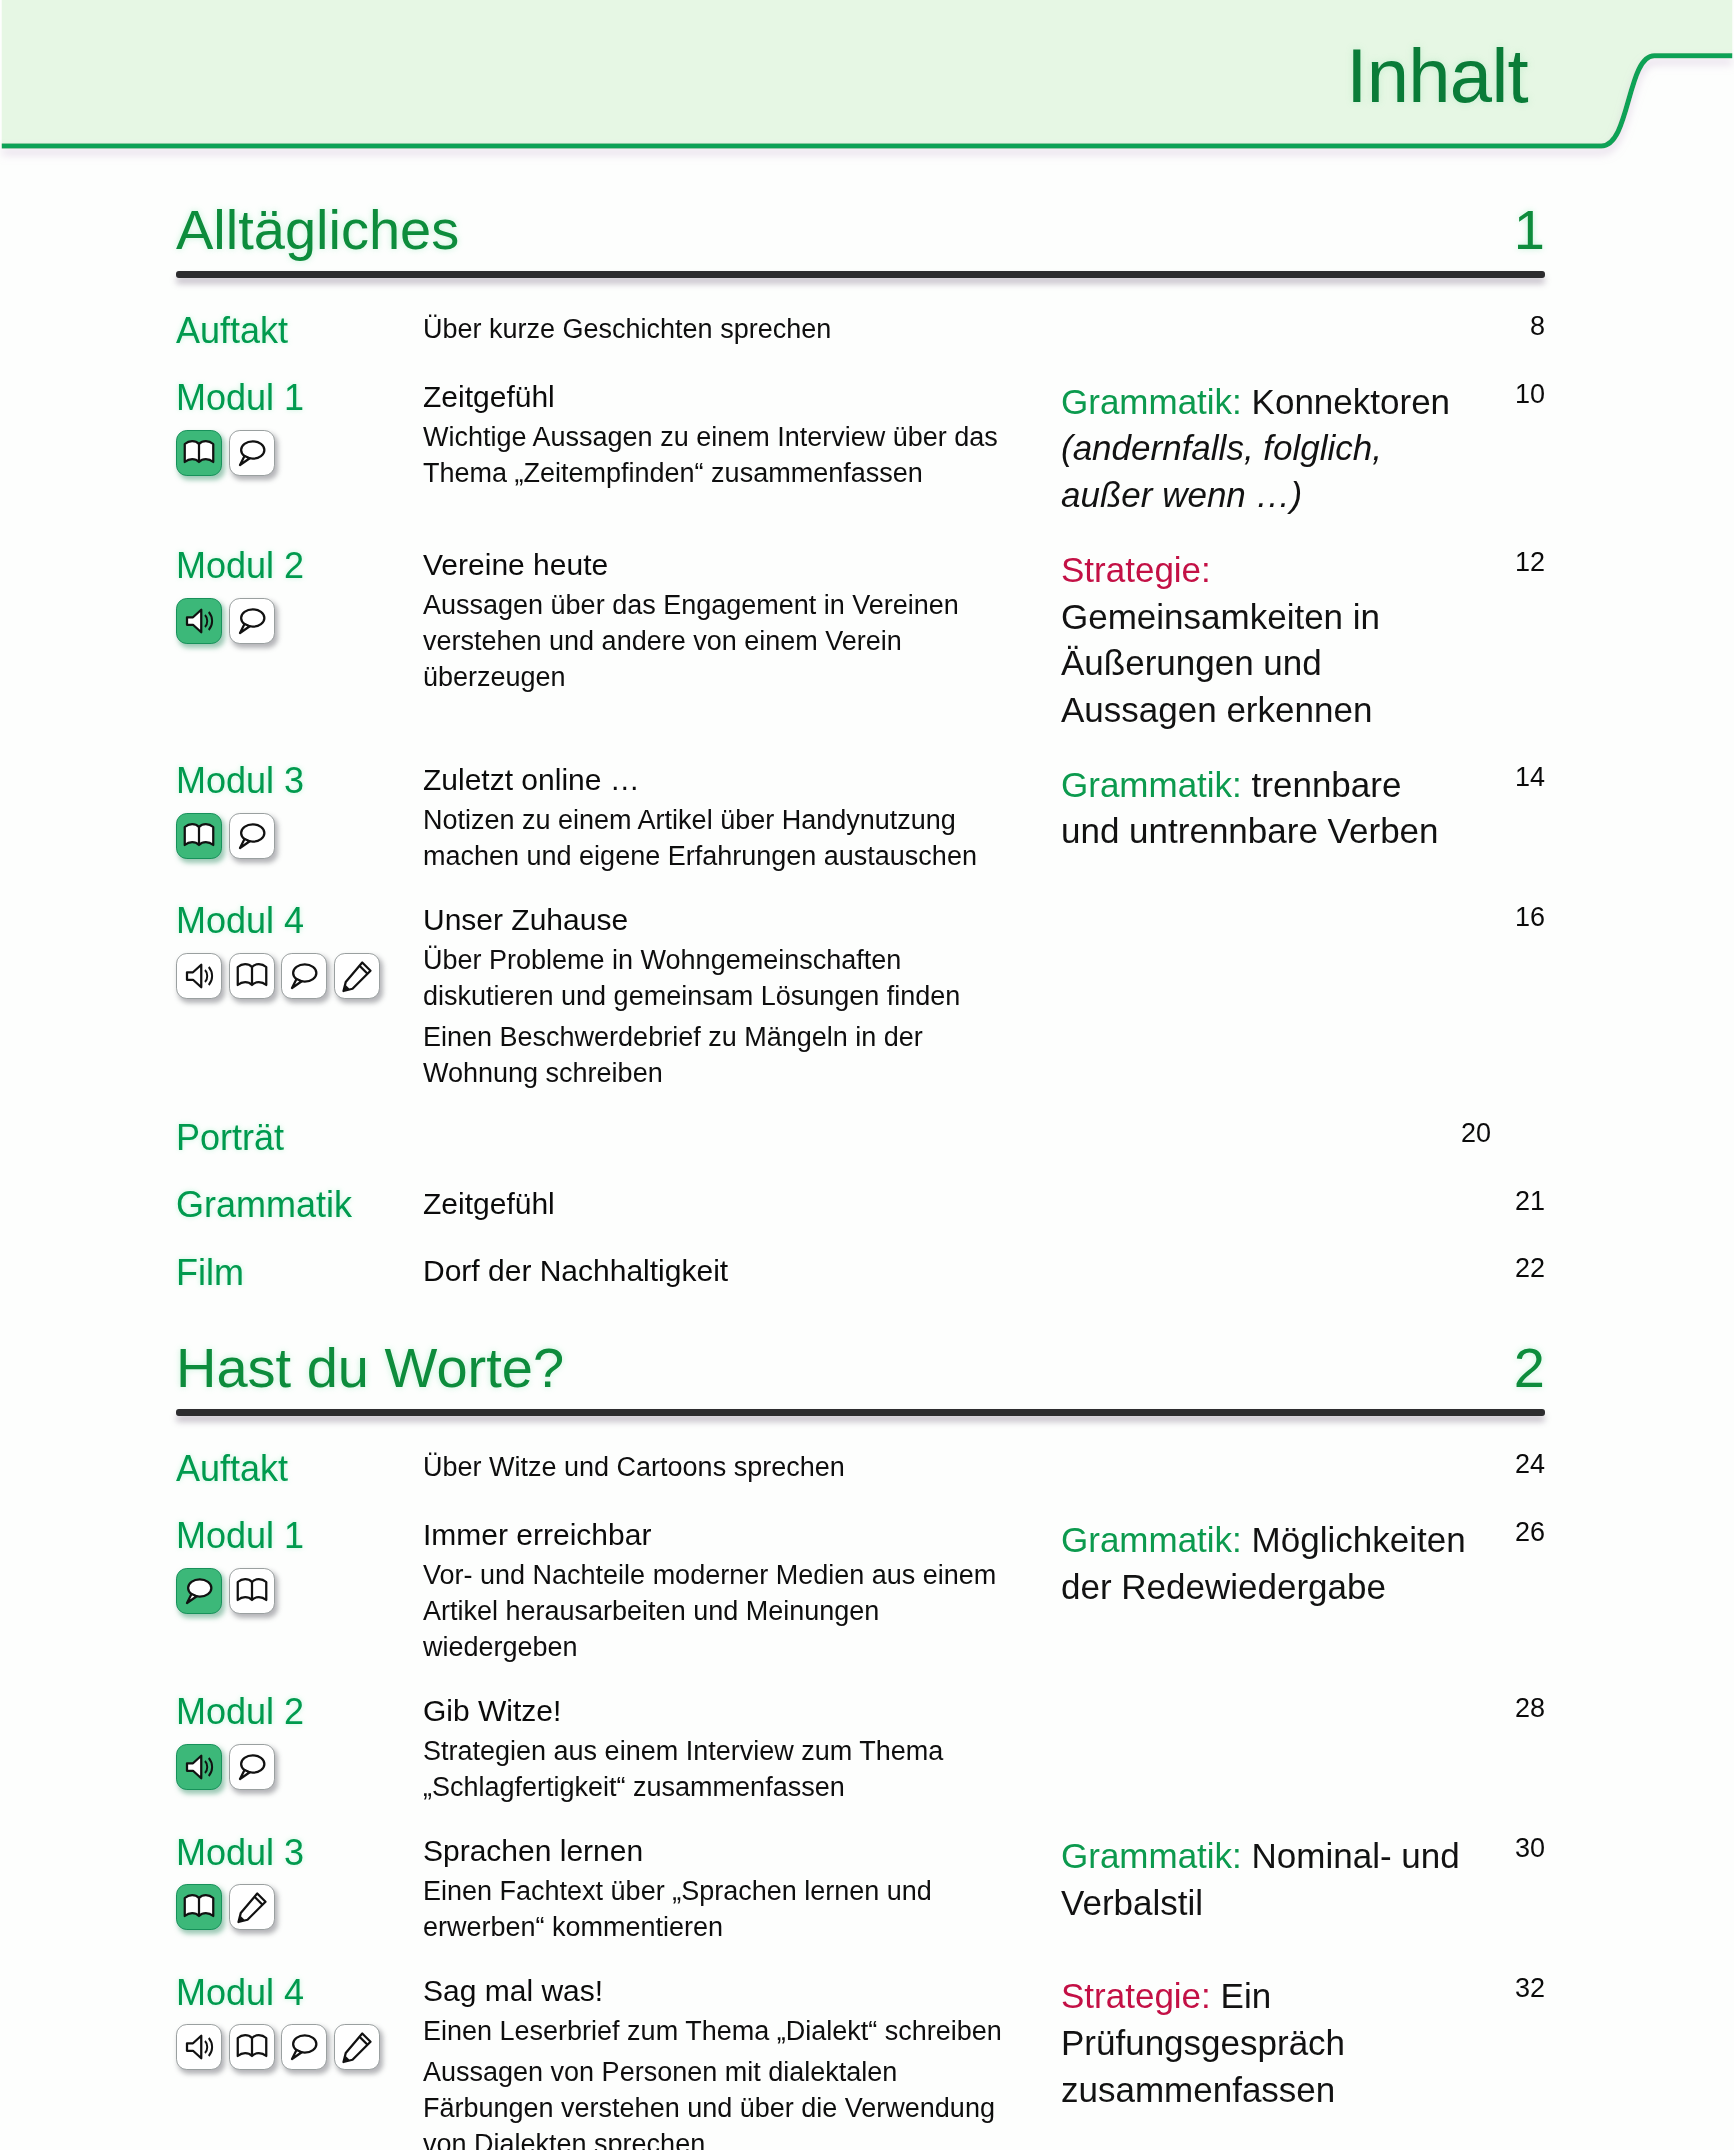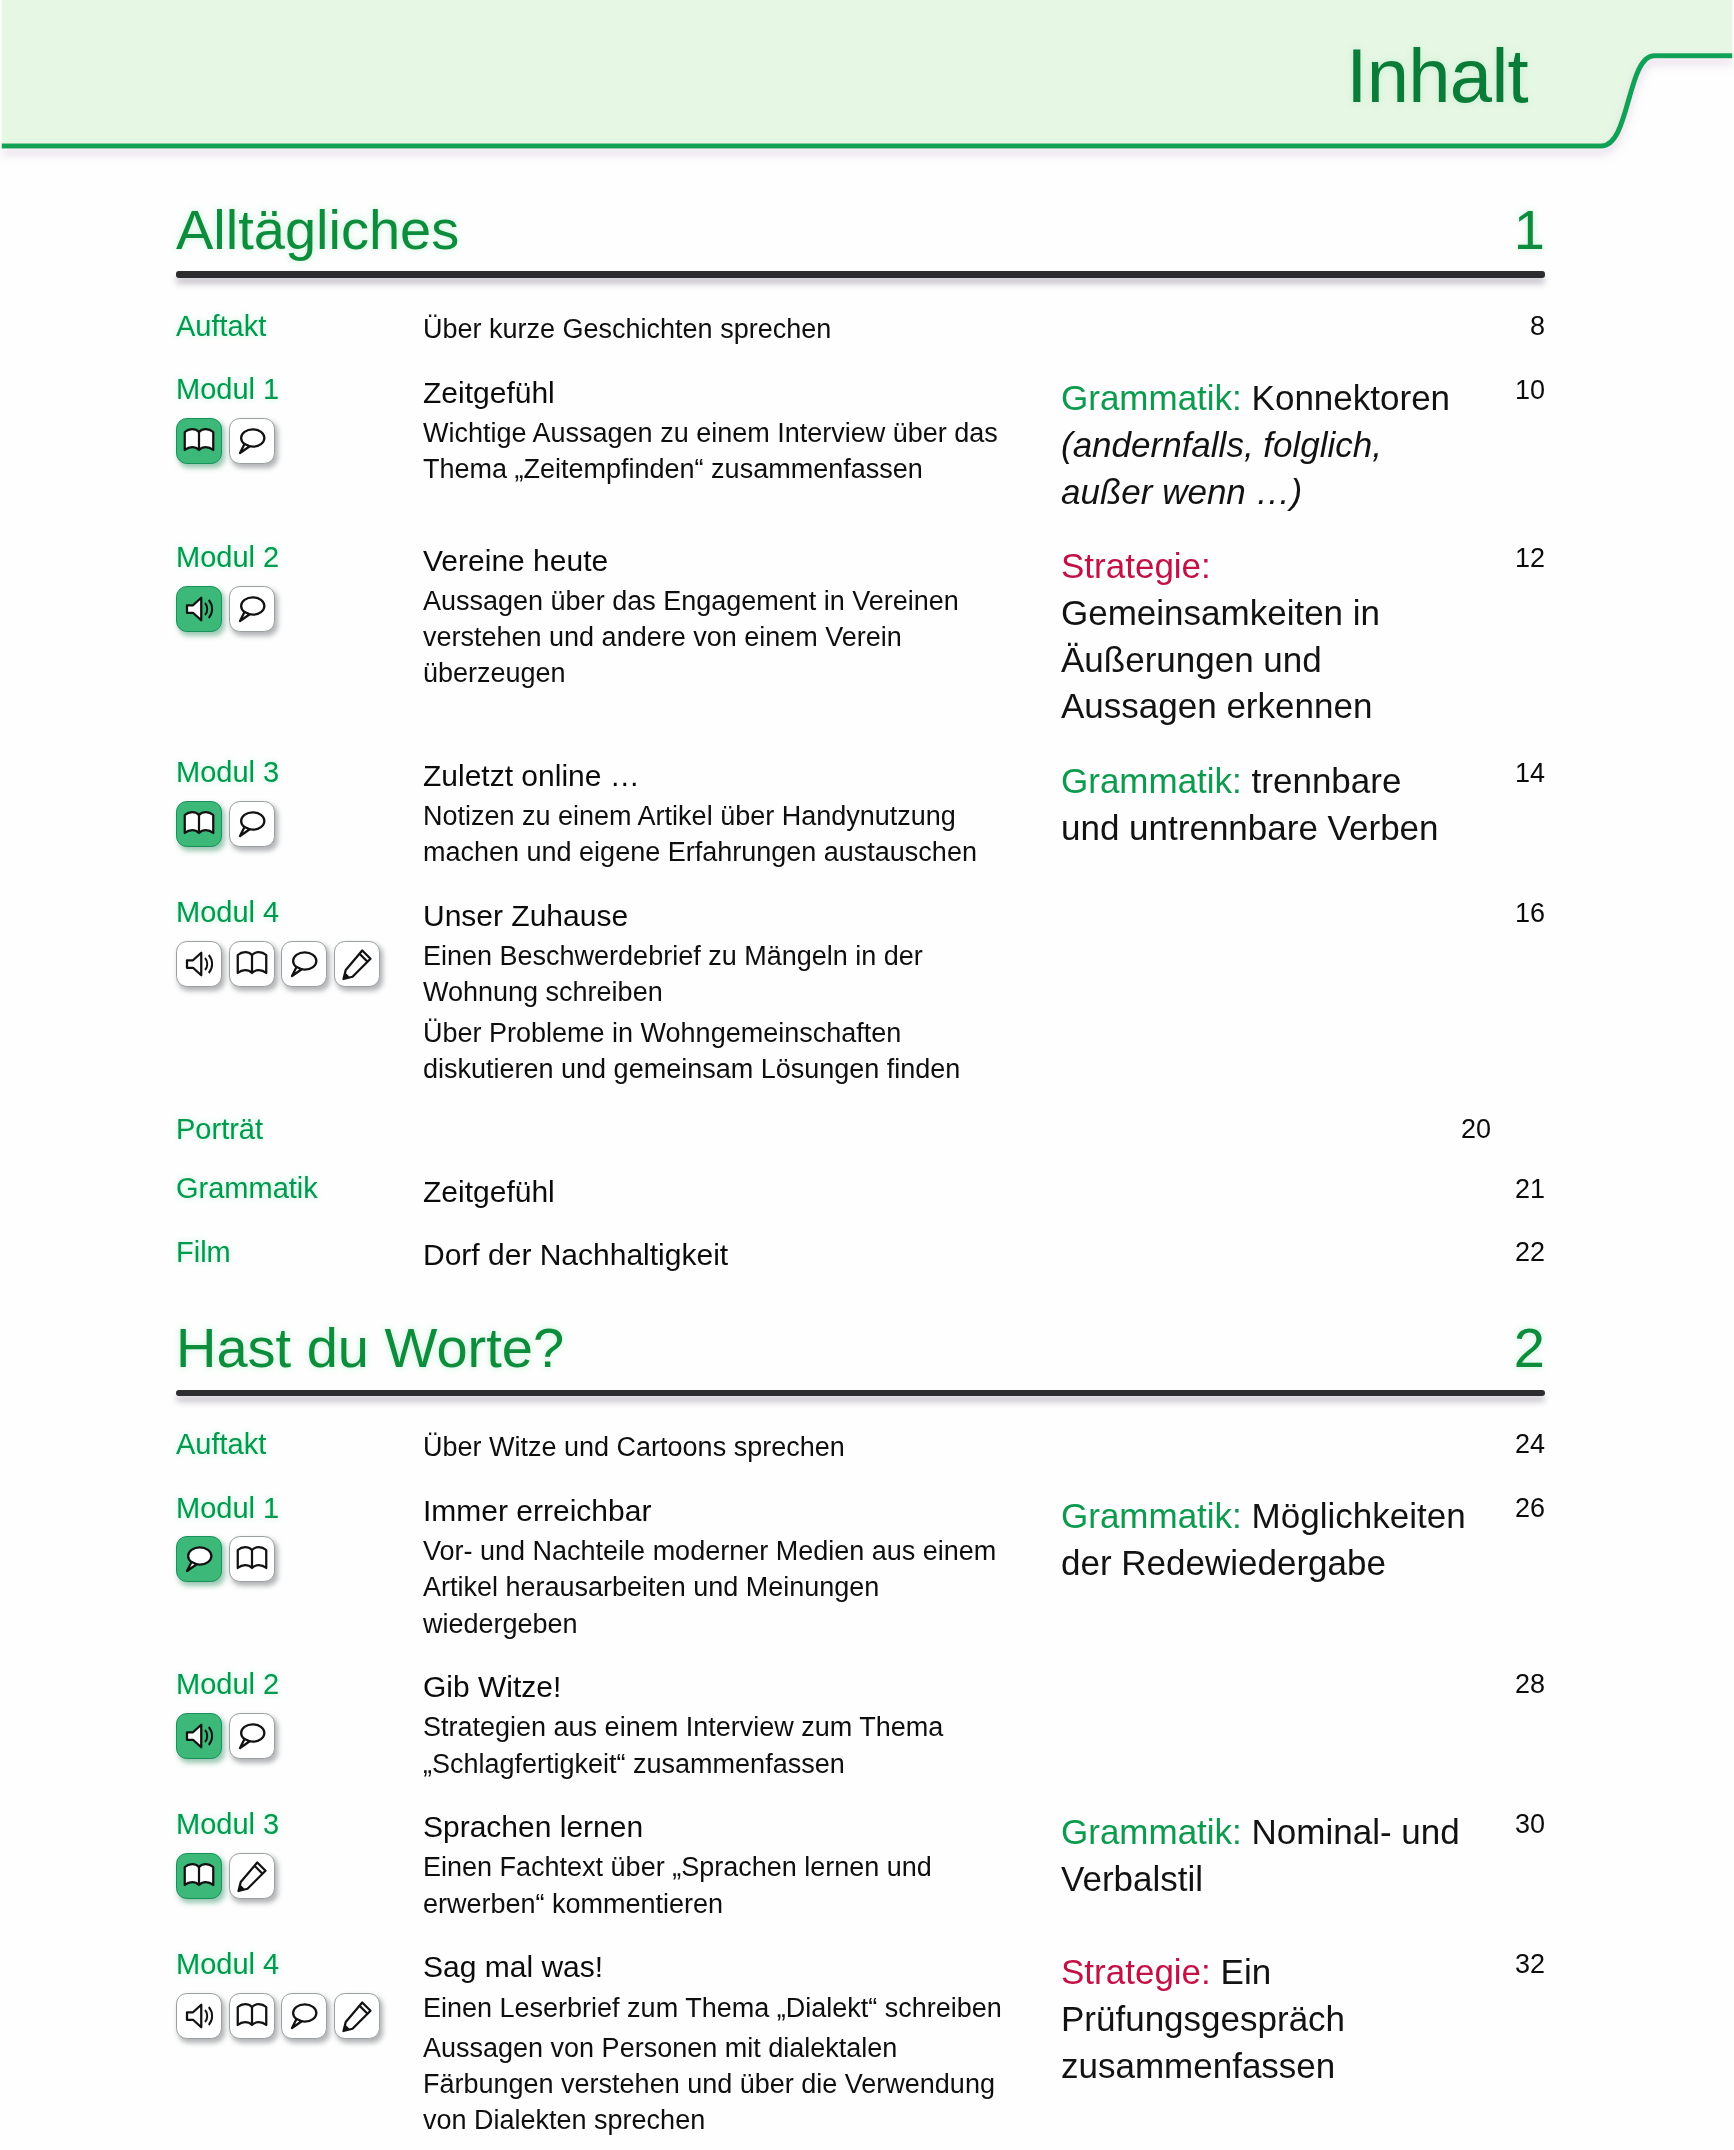--- a/index.html
+++ b/index.html
@@ -28,21 +28,21 @@
   .rule{
     height:6.5px;background:#2d2d2f;border-radius:2.9px;margin-top:11.5px;
     box-shadow:0 5.7px 6.5px rgba(130,115,140,.45);
   }
   .rows{margin-top:32px;}
   .row{
     display:grid;grid-template-columns:247px 638px 430px 54px;
     align-items:start;margin-bottom:26px;
   }
   .row-label{
-    font-size:29px;color:#009a4e;line-height:1.15;
+    font-size:36px;color:#009a4e;line-height:1.15;
     text-shadow:0 0 5.7px rgba(110,230,170,.4);
   }
   .icon-strip{display:flex;gap:6.5px;margin-top:11.5px;}
   .icon{
     width:46px;height:46px;border-radius:10.8px;background:#fff;
     border:1.4px solid #9aa0a0;box-shadow:2.2px 3.6px 5px rgba(90,90,100,.45);
     display:flex;align-items:center;justify-content:center;box-sizing:border-box;
   }
   .icon.green{background:#3cb879;border-color:#17915a;
     box-shadow:2.2px 3.6px 5px rgba(60,150,110,.5);}
@@ -197,22 +197,22 @@
                   <svg viewBox="0 0 48 48">
                     <path d="M31,6 L42,17 L18,41 L6,44 L9,32 Z" fill="#fff" stroke="#111" stroke-width="3" stroke-linejoin="round"></path>
                     <path d="M27,10 L38,21" stroke="#111" stroke-width="3"></path>
                     <path d="M9,36 L14,41 L6,44 Z" fill="#111"></path>
                   </svg>
                 </span>
               </div>
             </div>
             <div class="cell-main pad-top">
               <div class="row-title">Unser Zuhause</div>
+              <div class="row-desc">Über Probleme in Wohngemeinschaften diskutieren und gemeinsam Lösungen finden</div>
               <div class="row-desc">Einen Beschwerdebrief zu Mängeln in der Wohnung schreiben</div>
-              <div class="row-desc">Über Probleme in Wohngemeinschaften diskutieren und gemeinsam Lösungen finden</div>
             </div>
             <div class="cell-extra pad-top"></div>
             <div class="row-page pad-top">16</div>
           </div>
           <div class="row">
             <div class="cell-left">
               <div class="row-label">Porträt</div>
             </div>
             <div class="cell-extra pad-top"></div>
             <div class="row-page pad-top">20</div>

